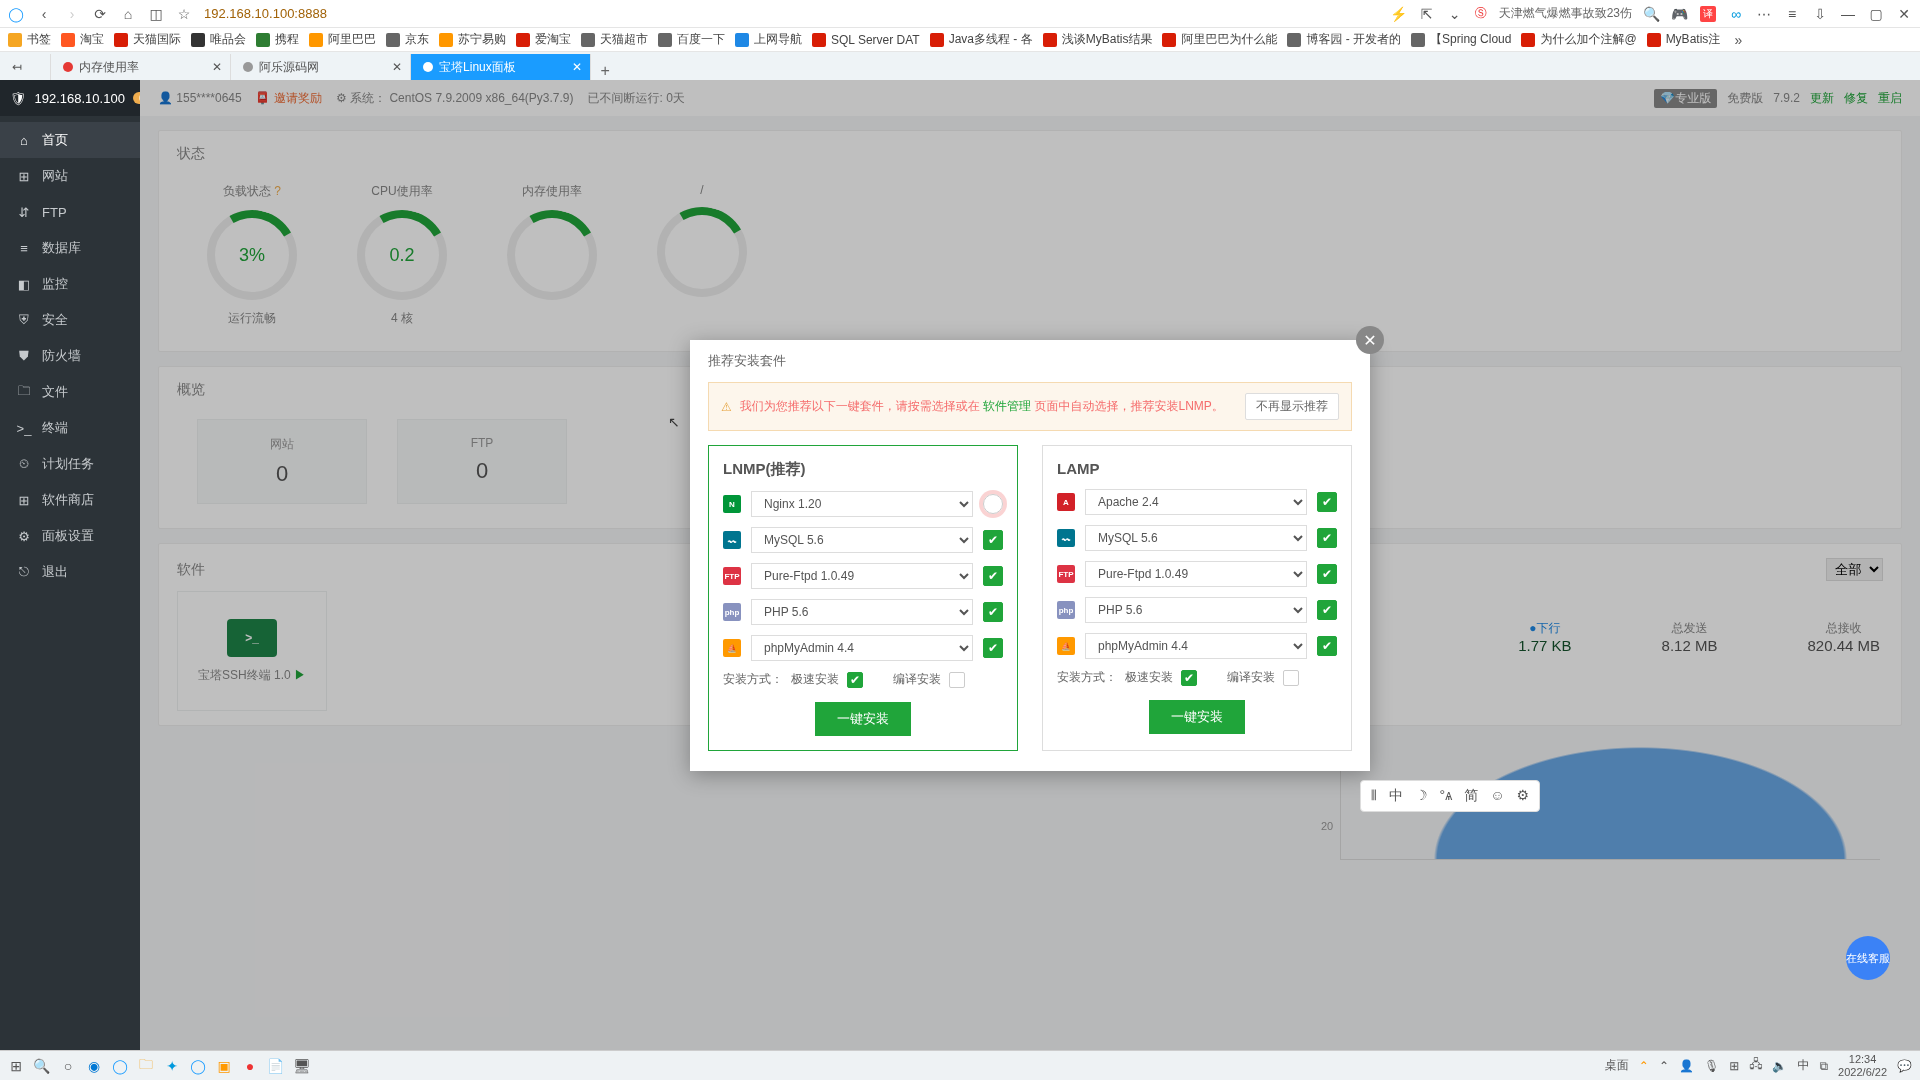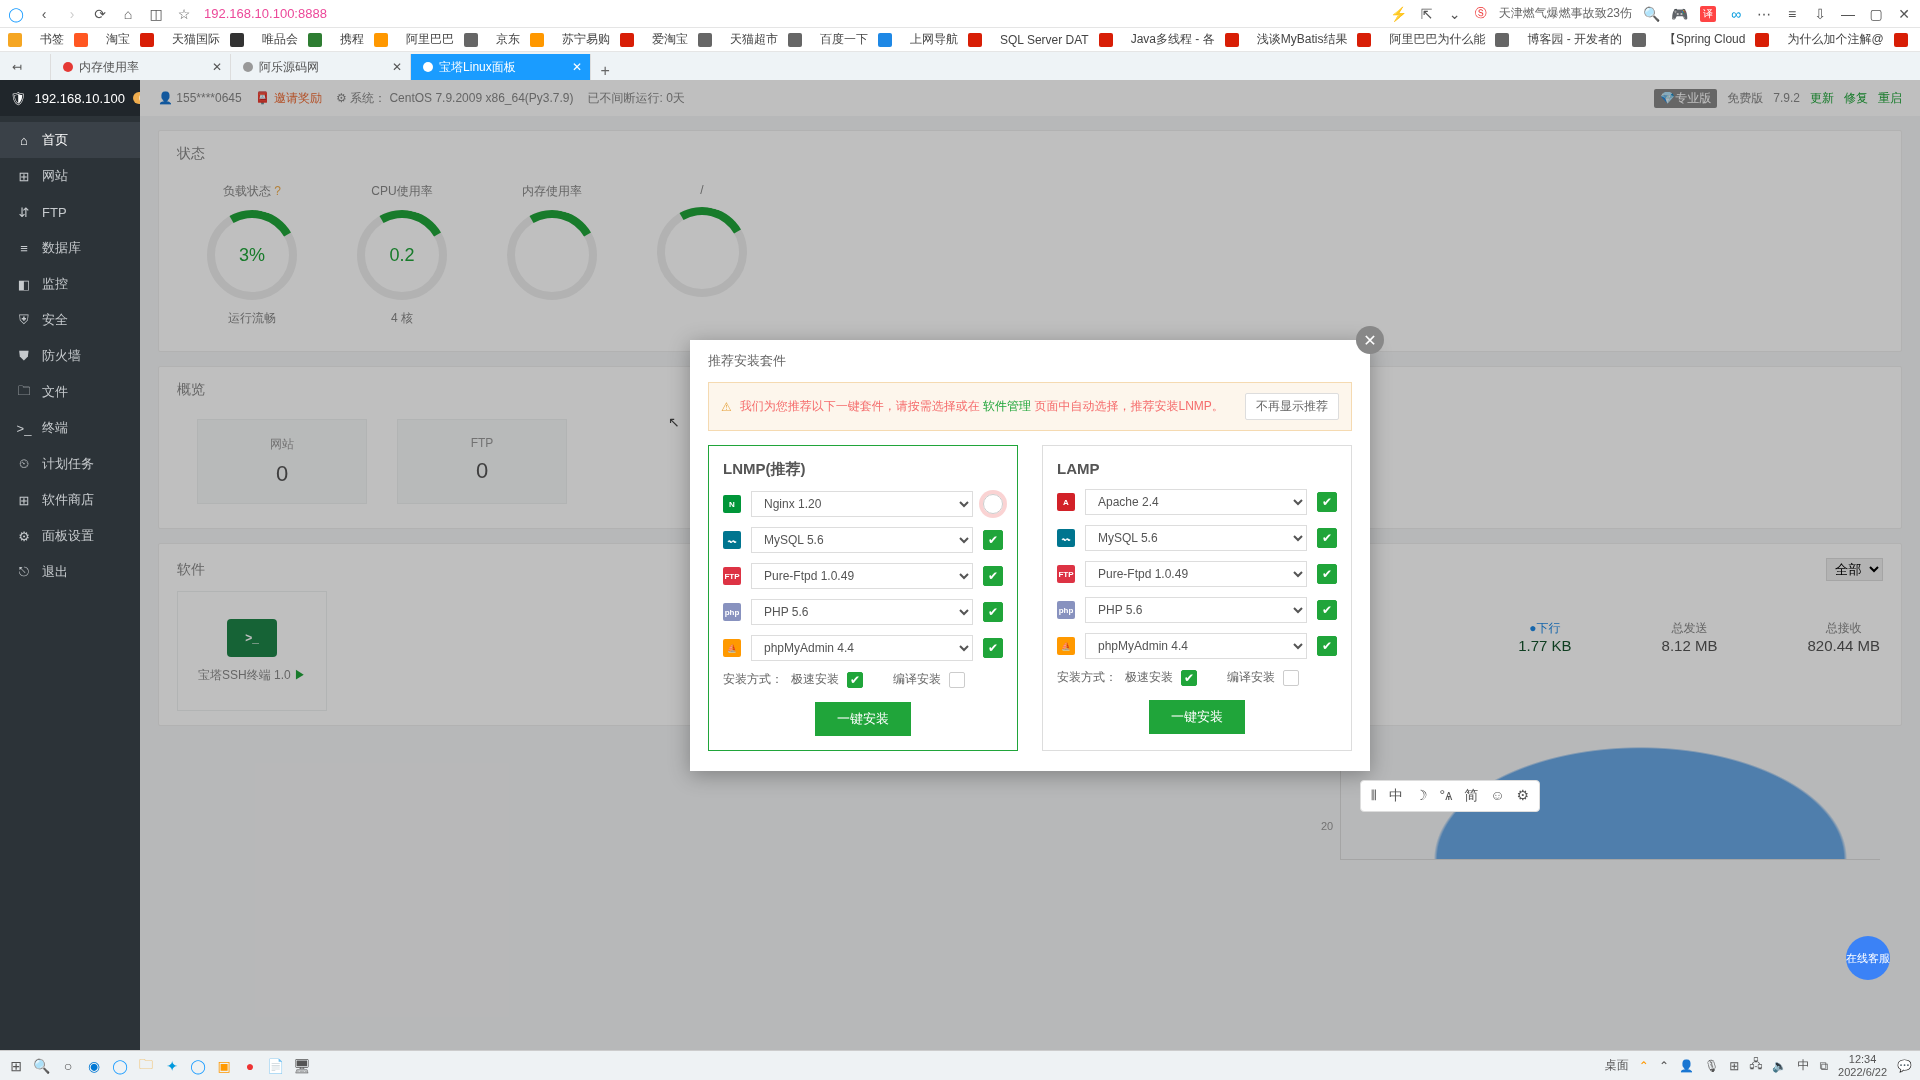--- a/index.html
+++ b/index.html
@@ -1,22 +1,22 @@
 <!DOCTYPE html>
 <html><head>
 <meta charset="utf-8">
 <style>
 * { margin:0; padding:0; box-sizing:border-box; font-family:"Microsoft YaHei",Arial,sans-serif; }
 body { width:1920px; height:1080px; overflow:hidden; background:#fff; position:relative; font-size:12px; color:#333;}
 
 .browser-bar{height:28px; display:flex; align-items:center; padding:0 8px; gap:12px; border-bottom:1px solid #e5e5e5;}
 .ico{width:16px;height:16px;display:inline-flex;align-items:center;justify-content:center;color:#555;font-size:14px;}
-.addr{flex:0 0 200px;color:#ec4899;font-size:13px;}
+.addr{flex:0 0 200px;color:#a16207;font-size:13px;}
 .bookmarks{height:24px;display:flex;align-items:center;gap:10px;padding:0 8px;border-bottom:1px solid #e5e5e5;overflow:hidden;}
-.bm{display:flex;align-items:center;gap:18px;color:#444;font-size:12px;white-space:nowrap;}
+.bm{display:flex;align-items:center;gap:5px;color:#444;font-size:12px;white-space:nowrap;}
 .bm .sq{width:14px;height:14px;border-radius:2px;display:inline-block;}
 .tabs{height:28px;display:flex;align-items:flex-end;background:#eef3f6;}
 .tab{height:26px;padding:0 28px 0 12px;display:flex;align-items:center;gap:6px;font-size:12px;color:#555;border-right:1px solid #ddd;position:relative;min-width:180px;}
 .tab.active{background:#1a9cff;color:#fff;}
 .tab .close{position:absolute;right:8px;}
 .newtab{width:28px;text-align:center;color:#666;font-size:16px;}
 
 .app{display:flex;height:calc(100% - 28px - 24px - 28px - 30px);}
 .sidebar{width:140px;background:#2c3338;color:#ccc;}
 .ip-bar{background:#20262b;color:#fff;height:36px;display:flex;align-items:center;padding:0 10px;gap:8px;font-size:13px;}

